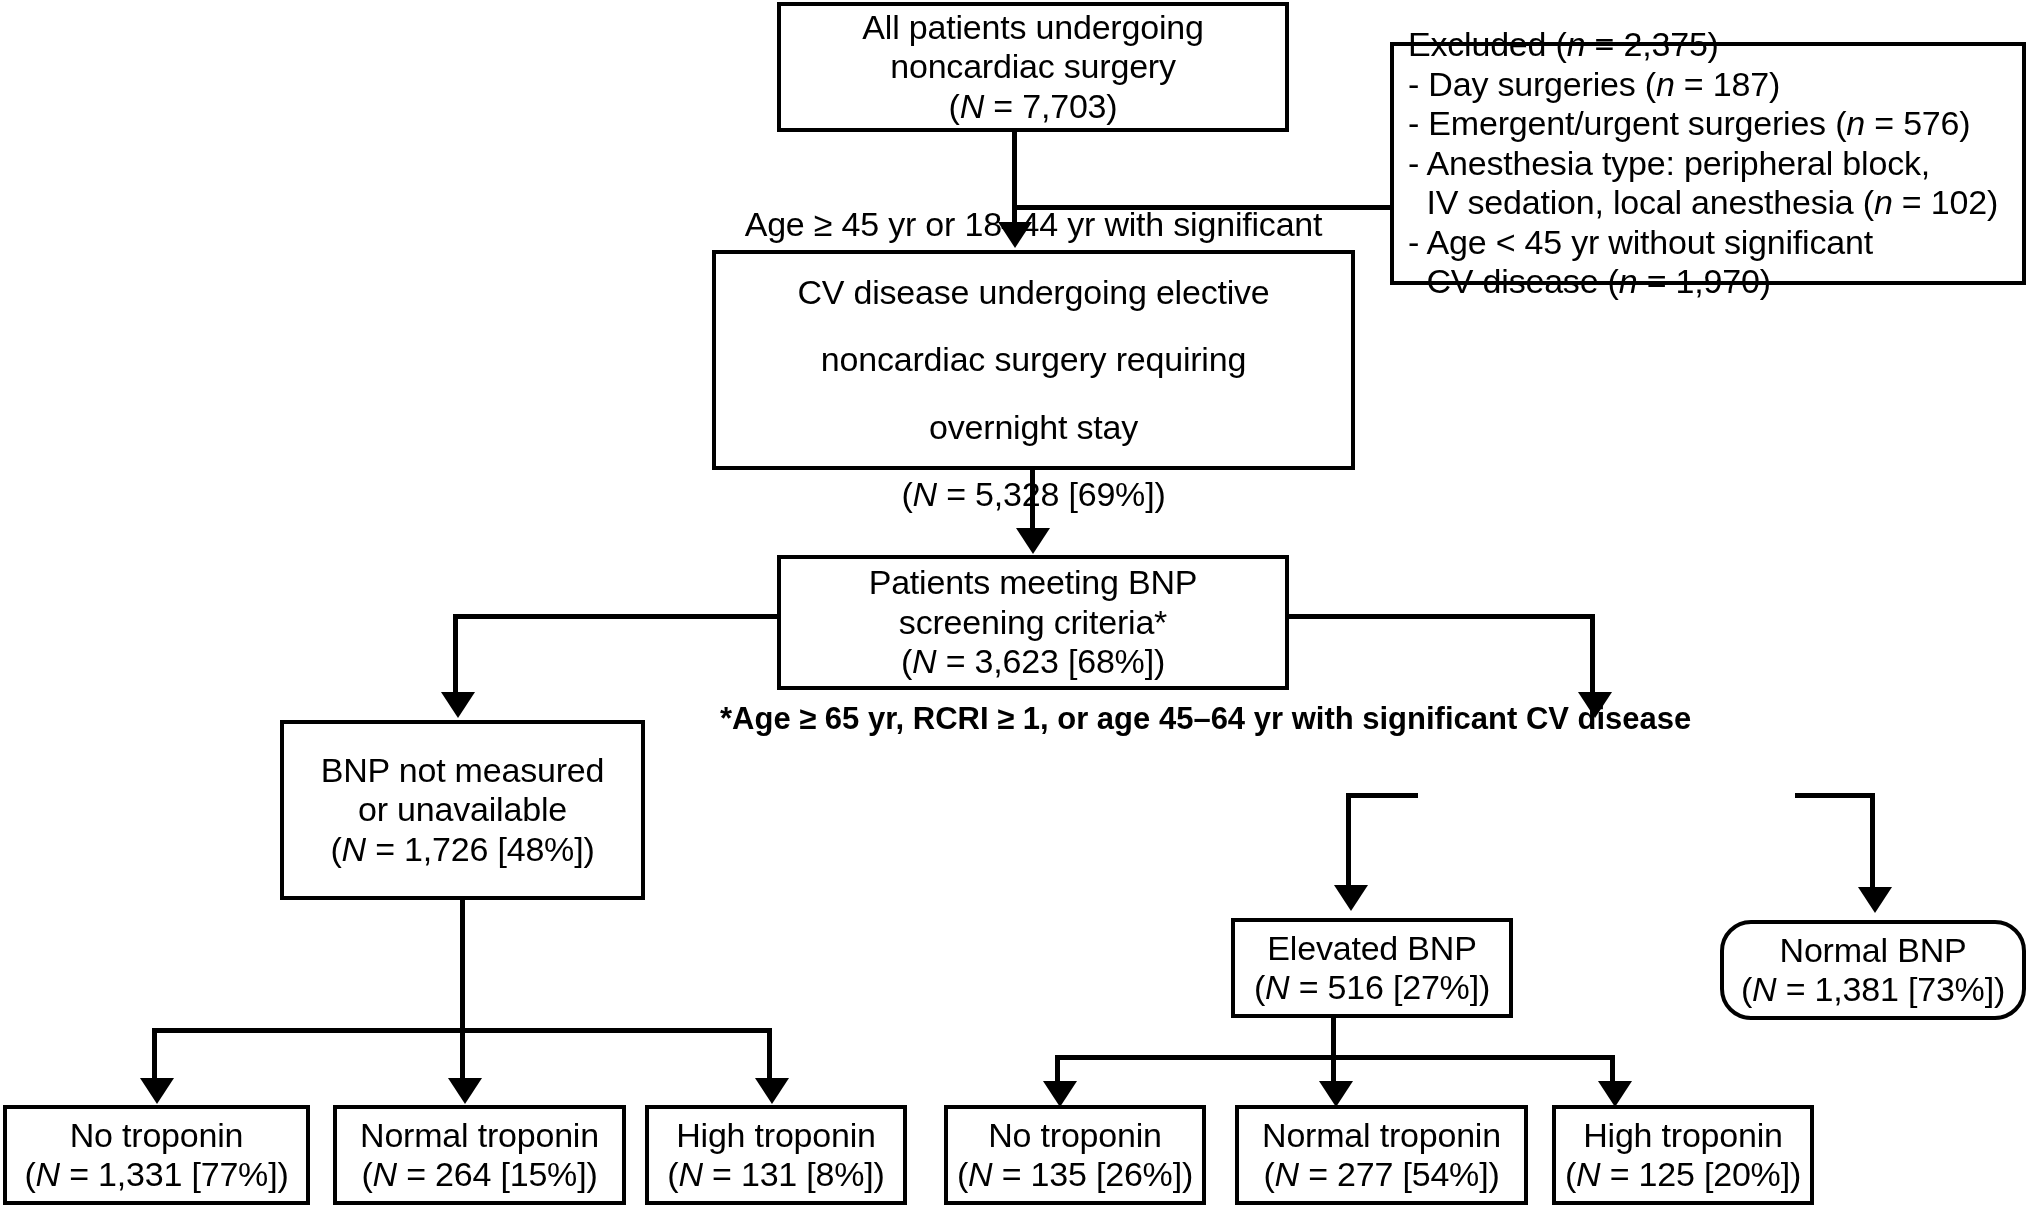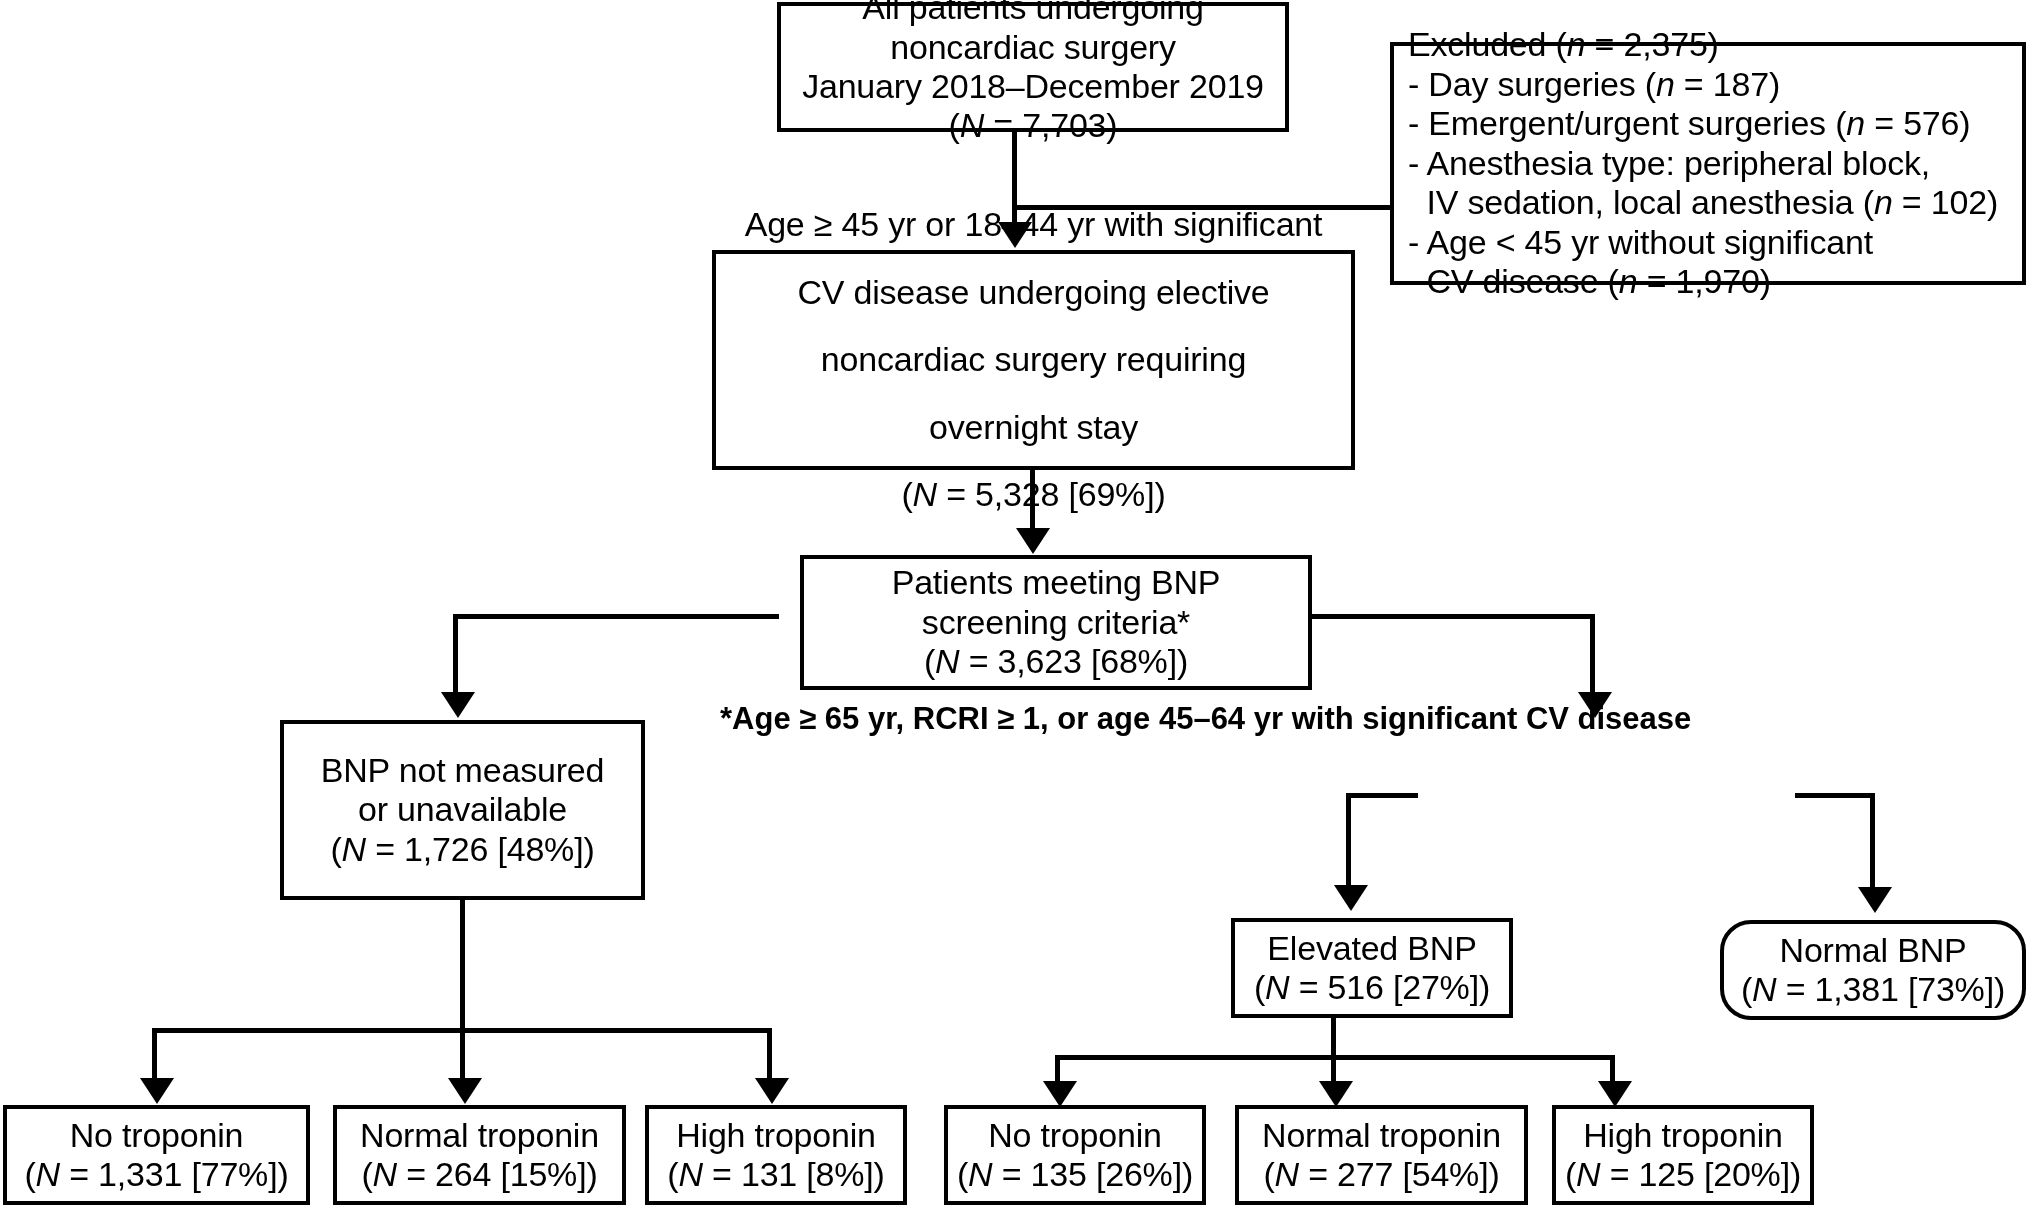--- a/index.html
+++ b/index.html
@@ -93,21 +93,20 @@
   <div class="seg vline" style="left:1055px;top:1055px;height:26px;"></div>
   <div class="seg vline" style="left:1331px;top:1055px;height:26px;"></div>
   <div class="seg vline" style="left:1610px;top:1055px;height:26px;"></div>
   <div class="arrow" style="left:1043px;top:1081px;"></div>
   <div class="arrow" style="left:1319px;top:1081px;"></div>
   <div class="arrow" style="left:1598px;top:1081px;"></div>
 
   <div class="box" style="left:777px;top:2px;width:512px;height:130px;">
     <span class="ln">All patients undergoing</span>
     <span class="ln">noncardiac surgery</span>
-    <span class="ln">January 2018–December 2019</span>
     <span class="ln"><span>(</span><i>N</i><span> = 7,703)</span></span>
   </div>
 
   <div class="box left-align" style="left:1390px;top:42px;width:636px;height:243px;justify-content:center;">
     <span class="ln"><span>Excluded (</span><i>n</i><span> = 2,375)</span></span>
     <span class="ln"><span>- Day surgeries (</span><i>n</i><span> = 187)</span></span>
     <span class="ln"><span>- Emergent/urgent surgeries (</span><i>n</i><span> = 576)</span></span>
     <span class="ln"><span>- Anesthesia type: peripheral block,</span><i></i><span></span></span>
     <span class="ln"><span>&nbsp;&nbsp;IV sedation, local anesthesia (</span><i>n</i><span> = 102)</span></span>
     <span class="ln"><span>- Age &lt; 45 yr without significant</span><i></i><span></span></span>
@@ -115,21 +114,21 @@
   </div>
 
   <div class="box" style="left:712px;top:250px;width:643px;height:220px;gap:28px;">
     <span class="ln">Age ≥ 45 yr or 18–44 yr with significant</span>
     <span class="ln">CV disease undergoing elective</span>
     <span class="ln">noncardiac surgery requiring</span>
     <span class="ln">overnight stay</span>
     <span class="ln"><span>(</span><i>N</i><span> = 5,328 [69%])</span></span>
   </div>
 
-  <div class="box" style="left:777px;top:555px;width:512px;height:135px;margin-left:23px;">
+  <div class="box" style="left:777px;top:555px;width:512px;height:135px;">
     <span class="ln">Patients meeting BNP</span>
     <span class="ln">screening criteria*</span>
     <span class="ln"><span>(</span><i>N</i><span> = 3,623 [68%])</span></span>
   </div>
 
   <div class="note" style="left:720px;top:700px;width:626px;">
     <span class="ln">*Age ≥ 65 yr, RCRI ≥ 1, or age 45–64 yr</span>
     <span class="ln">with significant CV disease</span>
   </div>
 

